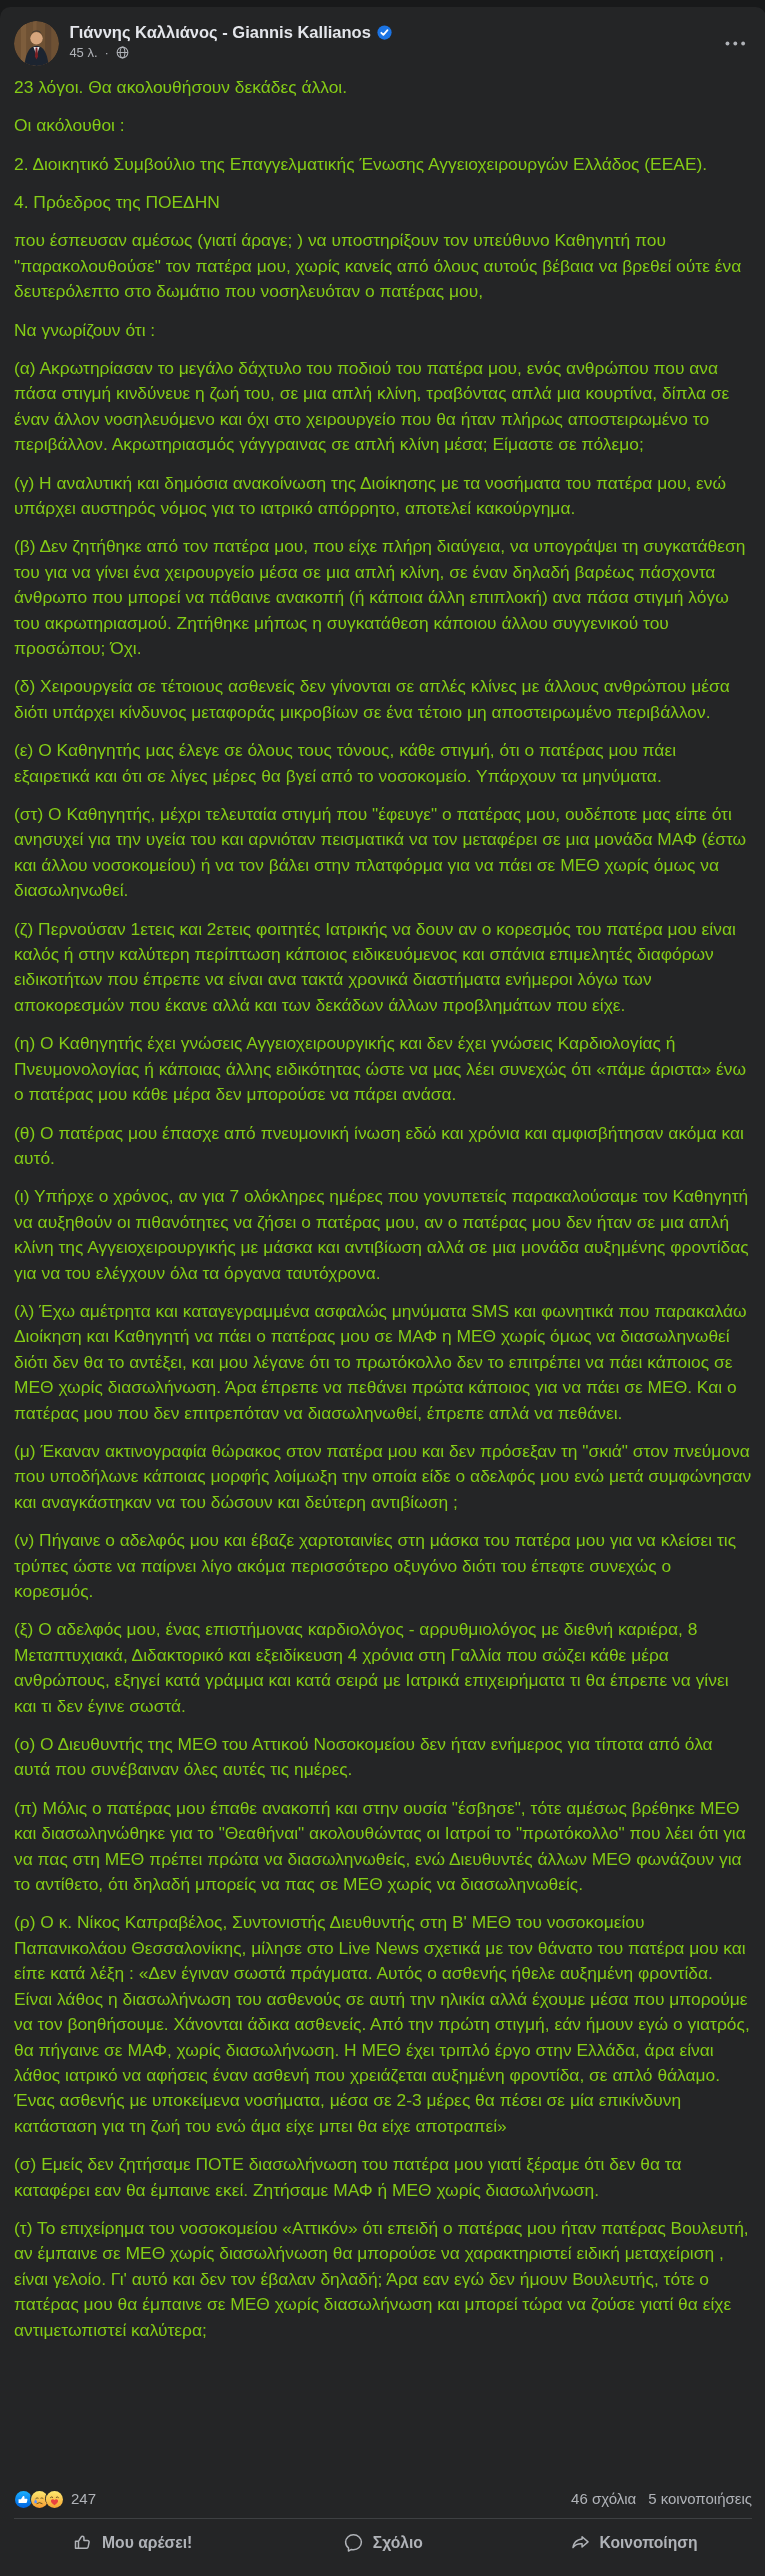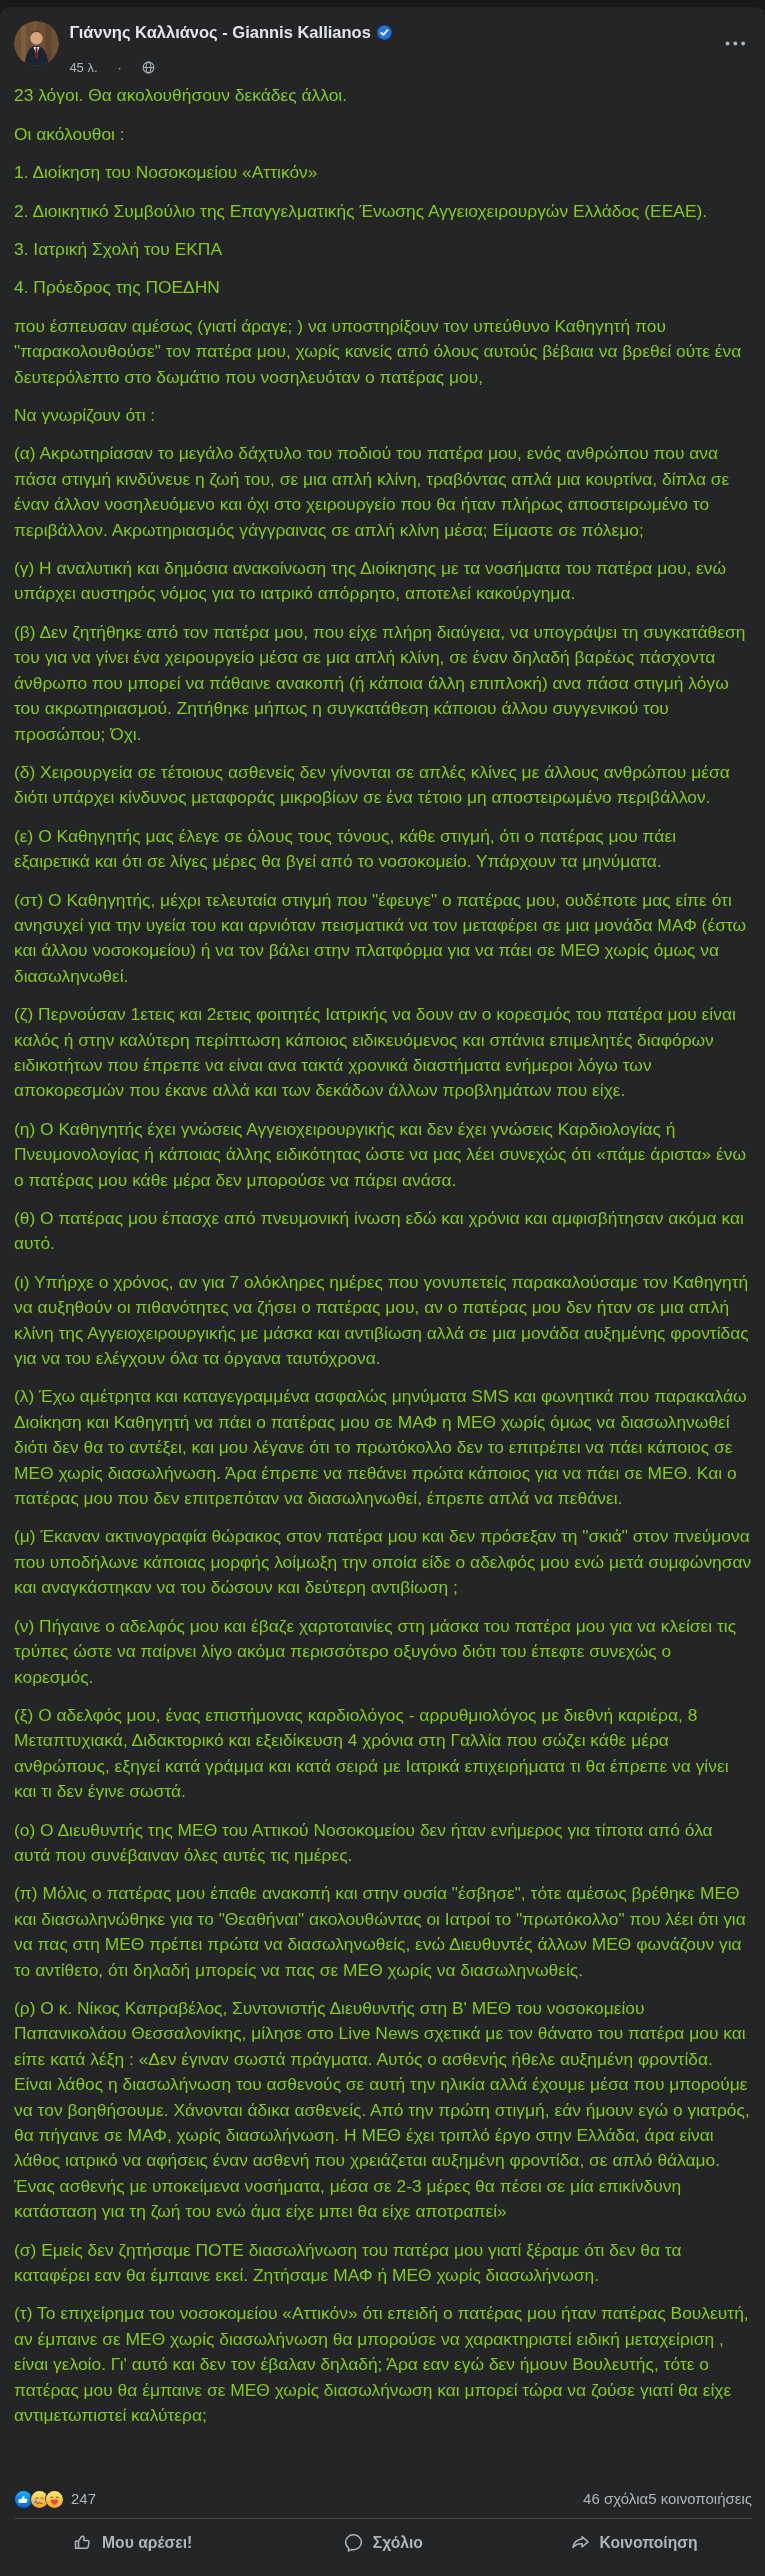--- a/index.html
+++ b/index.html
@@ -26,22 +26,22 @@
     cursor: pointer;
   }
   .header-meta { margin-left: 10.4px; flex: 1; min-width: 0; }
   .author-row { display: flex; align-items: center; gap: 6.1px; margin-top: 1.7px; }
   .author {
     font-size: 16.5px; font-weight: 700; color: #e4e6eb;
     text-decoration: none; white-space: nowrap; cursor: pointer;
   }
   .badge { display: inline-flex; align-items: center; }
   .sub-row {
-    display: flex; align-items: center; gap: 20px;
-    margin-top: 18px; color: #b0b3b8; font-size: 13px;
+    display: flex; align-items: center; gap: 7px;
+    margin-top: 3px; color: #b0b3b8; font-size: 13px;
   }
   .timestamp { color: #b0b3b8; text-decoration: none; cursor: pointer; }
   .meta-dot { color: #b0b3b8; }
   .globe { display: inline-flex; align-items: center; }
   .more-btn {
     background: none; border: none; cursor: pointer;
     padding: 8.7px 5.2px; margin-top: 5.2px;
     border-radius: 50%;
   }
   
@@ -63,21 +63,21 @@
   .reactions { display: flex; align-items: center; cursor: pointer; }
   .rx {
     width: 19px; height: 19px; border-radius: 50%;
     display: inline-flex;
     border: 1.7px solid #242526;
   }
   .rx + .rx { margin-left: -3.5px; }
   .rx-count {
     margin-left: 7px; color: #b0b3b8; font-size: 15px;
   }
-  .counts { display: flex; gap: 0; text-align: right; }
+  .counts { display: flex; gap: 12px; text-align: right; }
   .counts a {
     color: #b0b3b8; font-size: 15px; text-decoration: none; cursor: pointer;
   }
   .divider { height: 0.9px; background: #3e4042; margin: 0 14px; }
   .action-bar {
     display: flex; align-items: center; padding: 3.5px 7px 5.2px 7px;
   }
   .action-btn {
     flex: 1; display: flex; align-items: center; justify-content: center;
     gap: 8.7px; background: none; border: none; cursor: pointer;
@@ -140,23 +140,21 @@
         <circle cx="4" cy="4" r="2.2" fill="#b0b3b8"></circle>
         <circle cx="13" cy="4" r="2.2" fill="#b0b3b8"></circle>
         <circle cx="22" cy="4" r="2.2" fill="#b0b3b8"></circle>
       </svg>
     </button>
   </header>
 
   <div class="post-body">
       <p class="post-paragraph">23 λόγοι. Θα ακολουθήσουν δεκάδες άλλοι.</p>
       <p class="post-paragraph">Οι ακόλουθοι :</p>
-      <p class="post-paragraph">1. Διοίκηση του Νοσοκομείου «Αττικόν»</p>
       <p class="post-paragraph">2. Διοικητικό Συμβούλιο της Επαγγελματικής Ένωσης Αγγειοχειρουργών Ελλάδος (ΕΕΑΕ).</p>
-      <p class="post-paragraph">3. Ιατρική Σχολή του ΕΚΠΑ</p>
       <p class="post-paragraph">4. Πρόεδρος της ΠΟΕΔΗΝ</p>
       <p class="post-paragraph">που έσπευσαν αμέσως (γιατί άραγε; ) να υποστηρίξουν τον υπεύθυνο Καθηγητή που "παρακολουθούσε" τον πατέρα μου, χωρίς κανείς από όλους αυτούς βέβαια να βρεθεί ούτε ένα δευτερόλεπτο στο δωμάτιο που νοσηλευόταν ο πατέρας μου,</p>
       <p class="post-paragraph">Να γνωρίζουν ότι :</p>
       <p class="post-paragraph">(α) Ακρωτηρίασαν το μεγάλο δάχτυλο του ποδιού του πατέρα μου, ενός ανθρώπου που ανα πάσα στιγμή κινδύνευε η ζωή του, σε μια απλή κλίνη, τραβόντας απλά μια κουρτίνα, δίπλα σε έναν άλλον νοσηλευόμενο και όχι στο χειρουργείο που θα ήταν πλήρως αποστειρωμένο το περιβάλλον. Ακρωτηριασμός γάγγραινας σε απλή κλίνη μέσα; Είμαστε σε πόλεμο;</p>
       <p class="post-paragraph">(γ) Η αναλυτική και δημόσια ανακοίνωση της Διοίκησης με τα νοσήματα του πατέρα μου, ενώ υπάρχει αυστηρός νόμος για το ιατρικό απόρρητο, αποτελεί κακούργημα.</p>
       <p class="post-paragraph">(β) Δεν ζητήθηκε από τον πατέρα μου, που είχε πλήρη διαύγεια, να υπογράψει τη συγκατάθεση του για να γίνει ένα χειρουργείο μέσα σε μια απλή κλίνη, σε έναν δηλαδή βαρέως πάσχοντα άνθρωπο που μπορεί να πάθαινε ανακοπή (ή κάποια άλλη επιπλοκή) ανα πάσα στιγμή λόγω του ακρωτηριασμού. Ζητήθηκε μήπως η συγκατάθεση κάποιου άλλου συγγενικού του προσώπου; Όχι.</p>
       <p class="post-paragraph">(δ) Χειρουργεία σε τέτοιους ασθενείς δεν γίνονται σε απλές κλίνες με άλλους ανθρώπου μέσα διότι υπάρχει κίνδυνος μεταφοράς μικροβίων σε ένα τέτοιο μη αποστειρωμένο περιβάλλον.</p>
       <p class="post-paragraph">(ε) Ο Καθηγητής μας έλεγε σε όλους τους τόνους, κάθε στιγμή, ότι ο πατέρας μου πάει εξαιρετικά και ότι σε λίγες μέρες θα βγεί από το νοσοκομείο. Υπάρχουν τα μηνύματα.</p>
       <p class="post-paragraph">(στ) Ο Καθηγητής, μέχρι τελευταία στιγμή που "έφευγε" ο πατέρας μου, ουδέποτε μας είπε ότι ανησυχεί για την υγεία του και αρνιόταν πεισματικά να τον μεταφέρει σε μια μονάδα ΜΑΦ (έστω και άλλου νοσοκομείου) ή να τον βάλει στην πλατφόρμα για να πάει σε ΜΕΘ χωρίς όμως να διασωληνωθεί.</p>
       <p class="post-paragraph">(ζ) Περνούσαν 1ετεις και 2ετεις φοιτητές Ιατρικής να δουν αν ο κορεσμός του πατέρα μου είναι καλός ή στην καλύτερη περίπτωση κάποιος ειδικευόμενος και σπάνια επιμελητές διαφόρων ειδικοτήτων που έπρεπε να είναι ανα τακτά χρονικά διαστήματα ενήμεροι λόγω των αποκορεσμών που έκανε αλλά και των δεκάδων άλλων προβλημάτων που είχε.</p>

